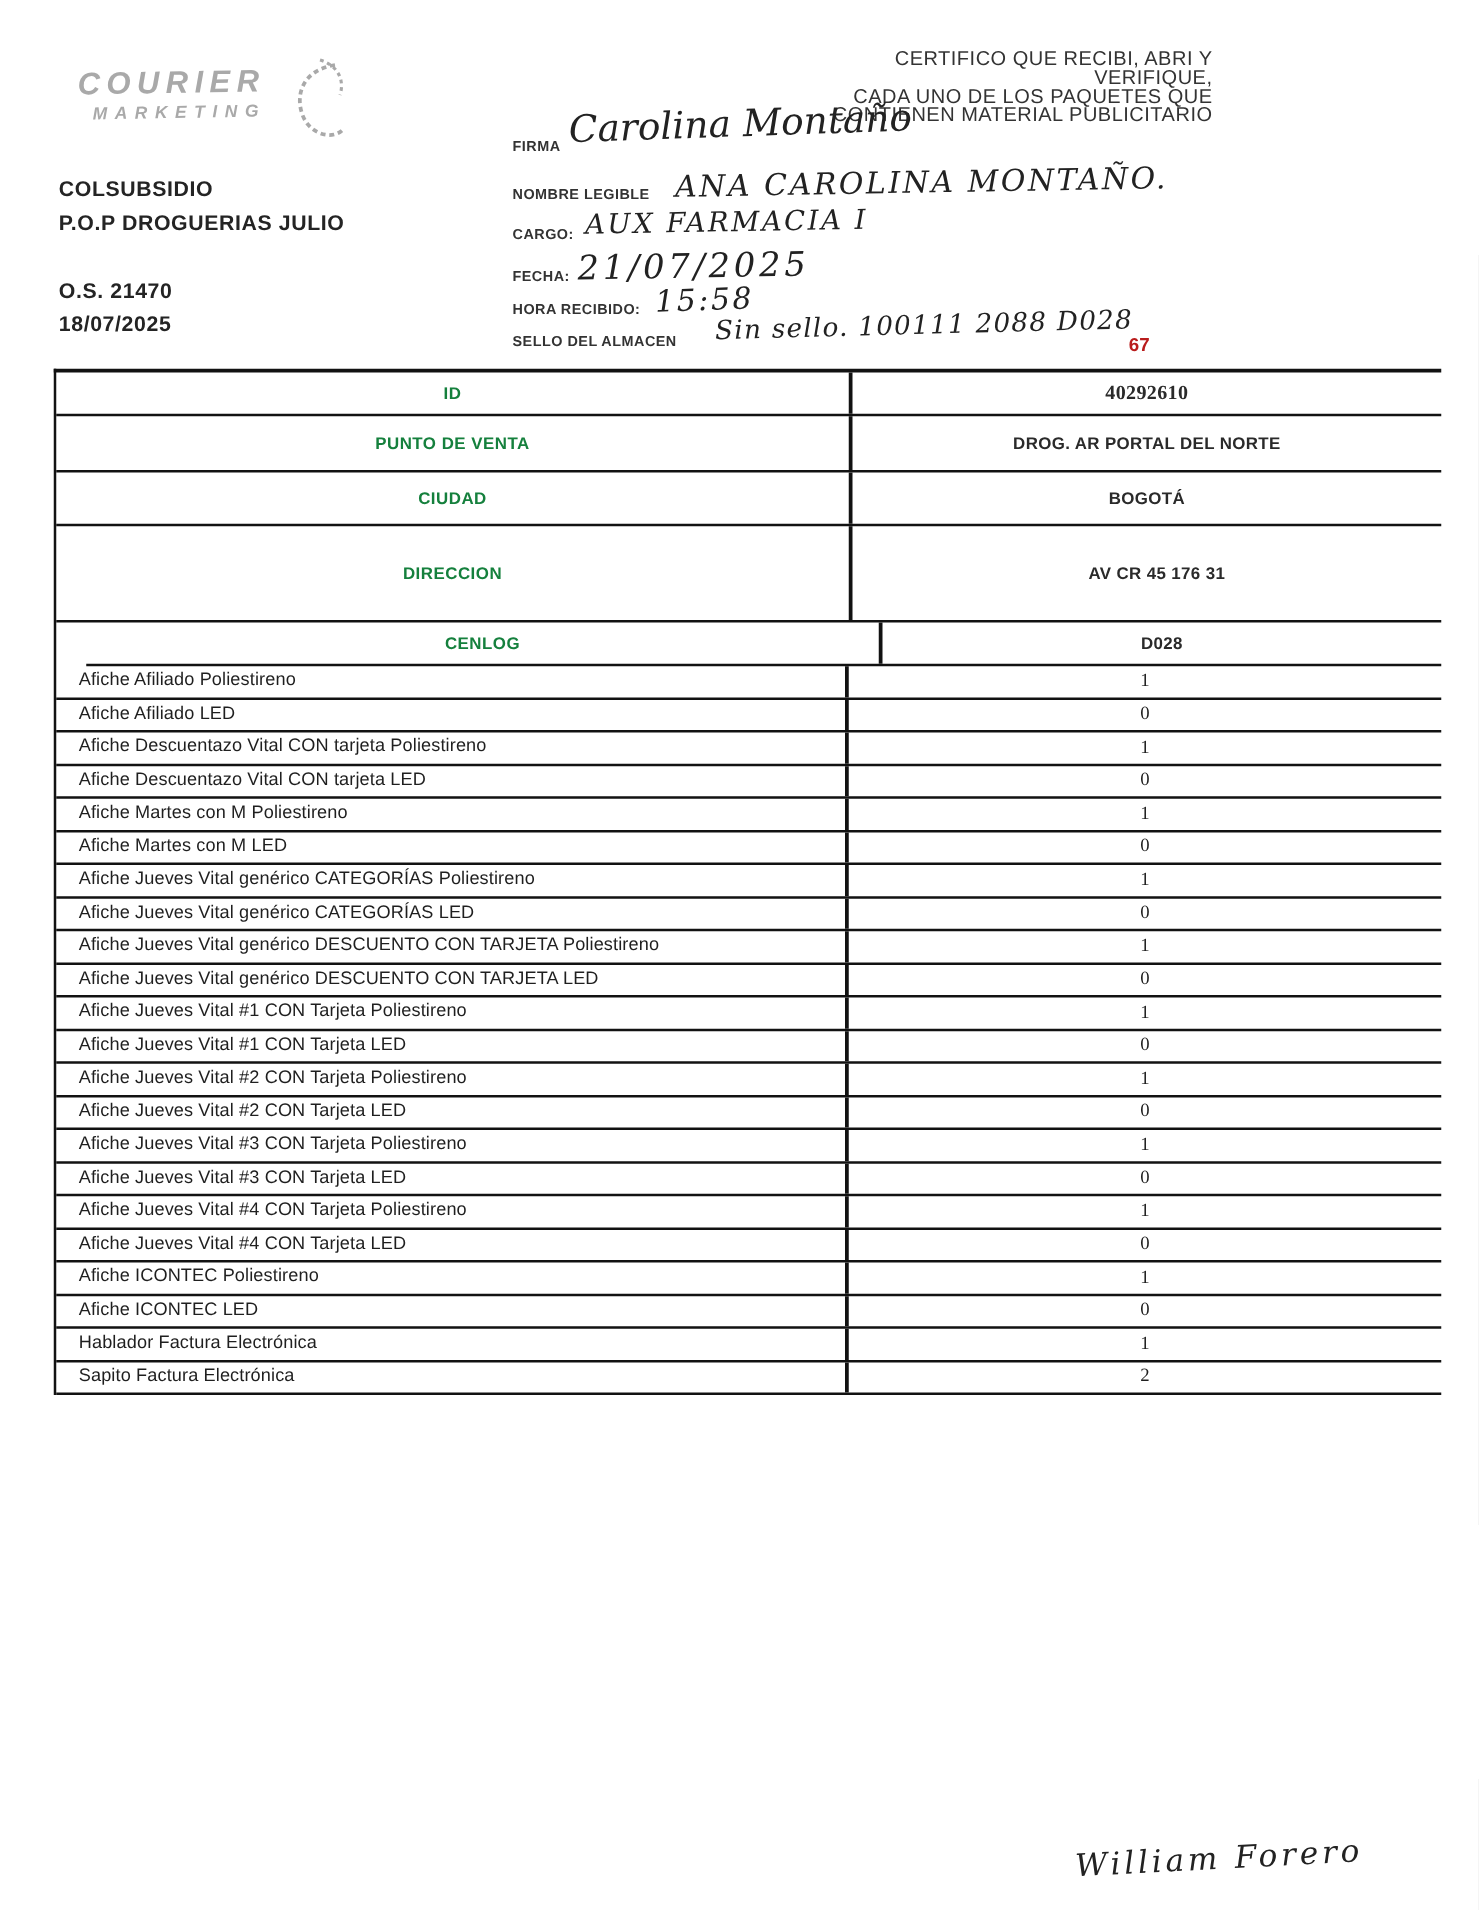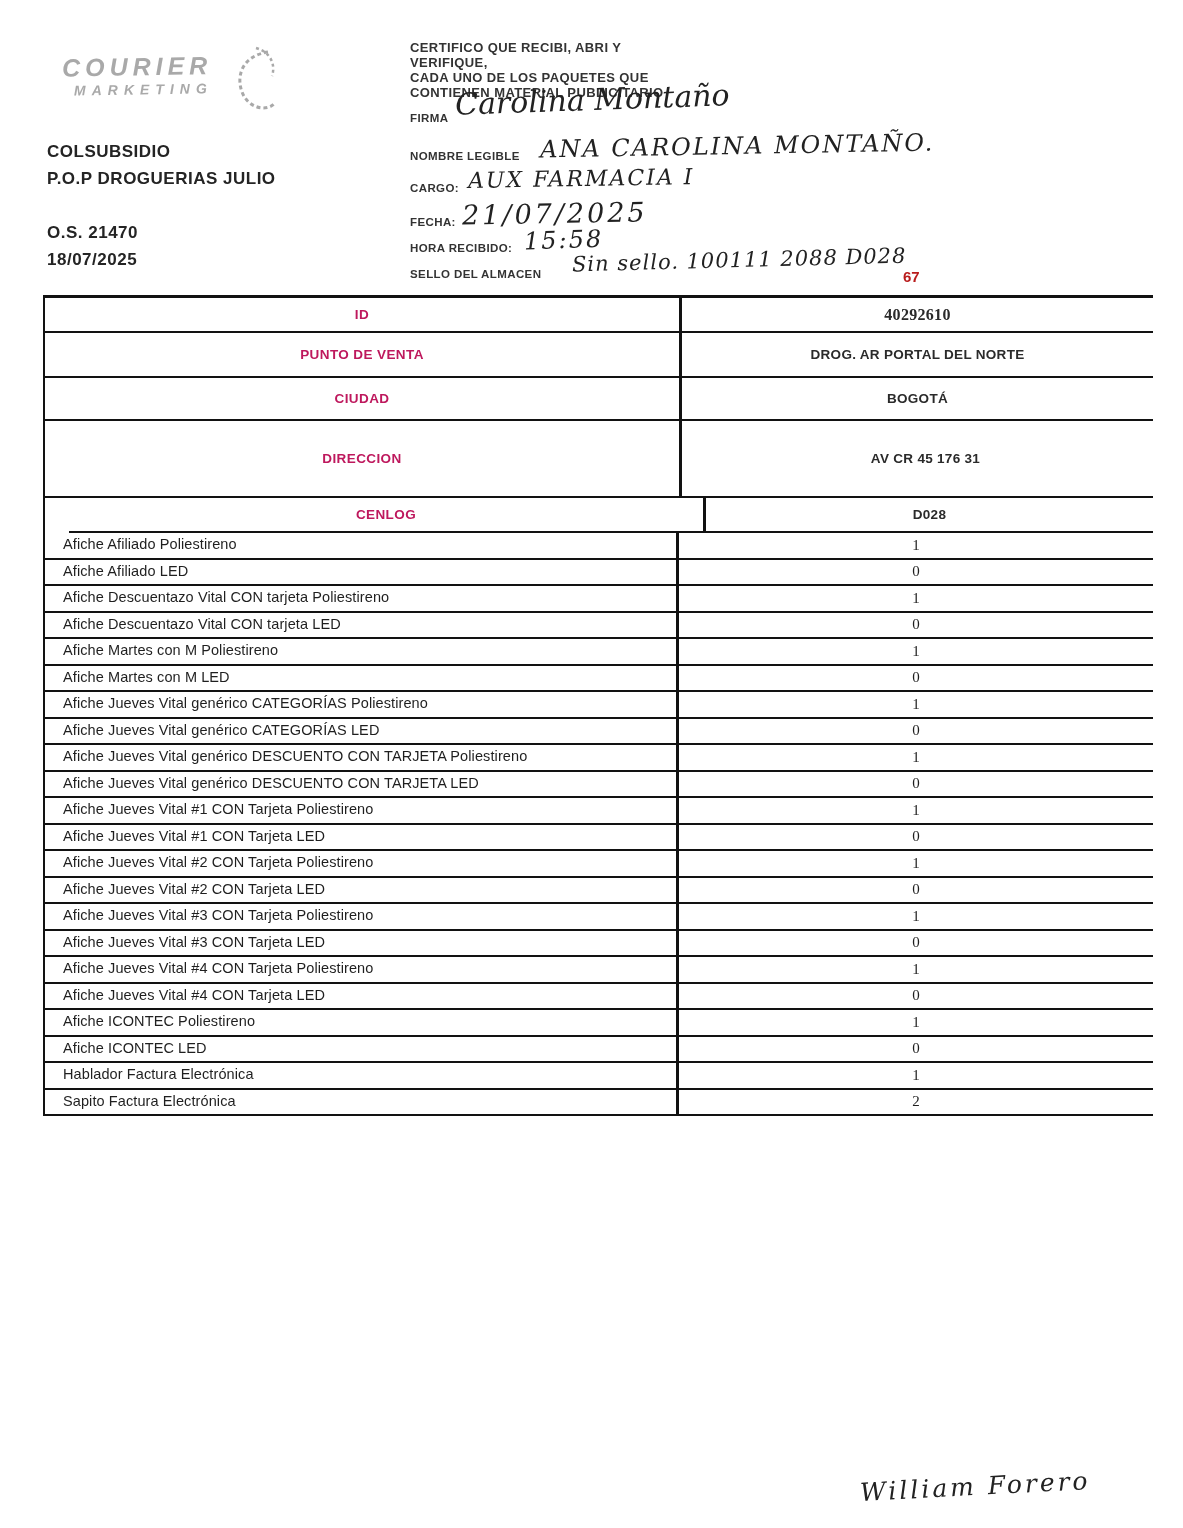--- a/index.html
+++ b/index.html
@@ -15,21 +15,21 @@
   .logo{position:absolute;left:62px;top:52px;width:190px;height:70px;color:#9b9b9b;opacity:.85;font-style:italic;}
   .logo .l1{font-size:25px;font-weight:bold;letter-spacing:5px;transform:rotate(-1deg);}
   .logo .l2{font-size:14px;font-weight:bold;letter-spacing:6px;margin-left:12px;transform:rotate(-1deg);}
   .logo svg{position:absolute;right:-28px;top:-6px;}
   
   .client{position:absolute;left:47px;top:138px;font-weight:bold;}
   .client div{font-size:17px;letter-spacing:.5px;line-height:27px;color:#242424;}
   .client .gap{height:27px;}
   
   .cert{position:absolute;left:410px;top:40px;width:560px;}
-  .cert-lines div{font-size:13px;font-weight:bold;letter-spacing:.4px;line-height:15px;color:#333;}
+  .cert-lines div{font-size:16px;font-weight:normal;letter-spacing:.4px;line-height:15px;color:#333;text-align:right;}
   .field{position:absolute;font-size:11.5px;font-weight:bold;letter-spacing:.4px;color:#333;white-space:nowrap;}
   .hw{
     font-family:"DejaVu Serif", serif;
     font-style:italic;
     color:#222;
     white-space:nowrap;
     position:absolute;
   }
   .hw-caps{letter-spacing:2px;}
   .pagenum{position:absolute;left:903px;top:268px;font-size:15px;font-weight:bold;color:#b91c1c;}
@@ -41,21 +41,21 @@
   }
   .info-row{display:flex;border-bottom:2px solid #121212;}
   .r0{height:33px;}
   .r1{height:43px;}
   .r2{height:41px;}
   .r3{height:75px;gap:16px;}
   .r4{height:33px;margin-left:24px;}
   .info-label{
     width:634px;border-right:3px solid #121212;
     display:flex;align-items:center;justify-content:center;
-    font-size:13.5px;font-weight:bold;letter-spacing:.4px;color:#be185d;
+    font-size:13.5px;font-weight:bold;letter-spacing:.4px;color:#15803d;
   }
   .info-value{
     flex:1;display:flex;align-items:center;justify-content:center;
     font-size:13.5px;font-weight:bold;letter-spacing:.3px;color:#2a2a2a;
   }
   .info-value.serif{font-family:"Liberation Serif", serif;font-size:16px;font-weight:bold;}
   .item-row{display:flex;height:24.5px;border-bottom:2px solid #121212;}
   .item-label{
     width:634px;border-right:3px solid #121212;
     padding:3px 0 0 18px;box-sizing:border-box;

